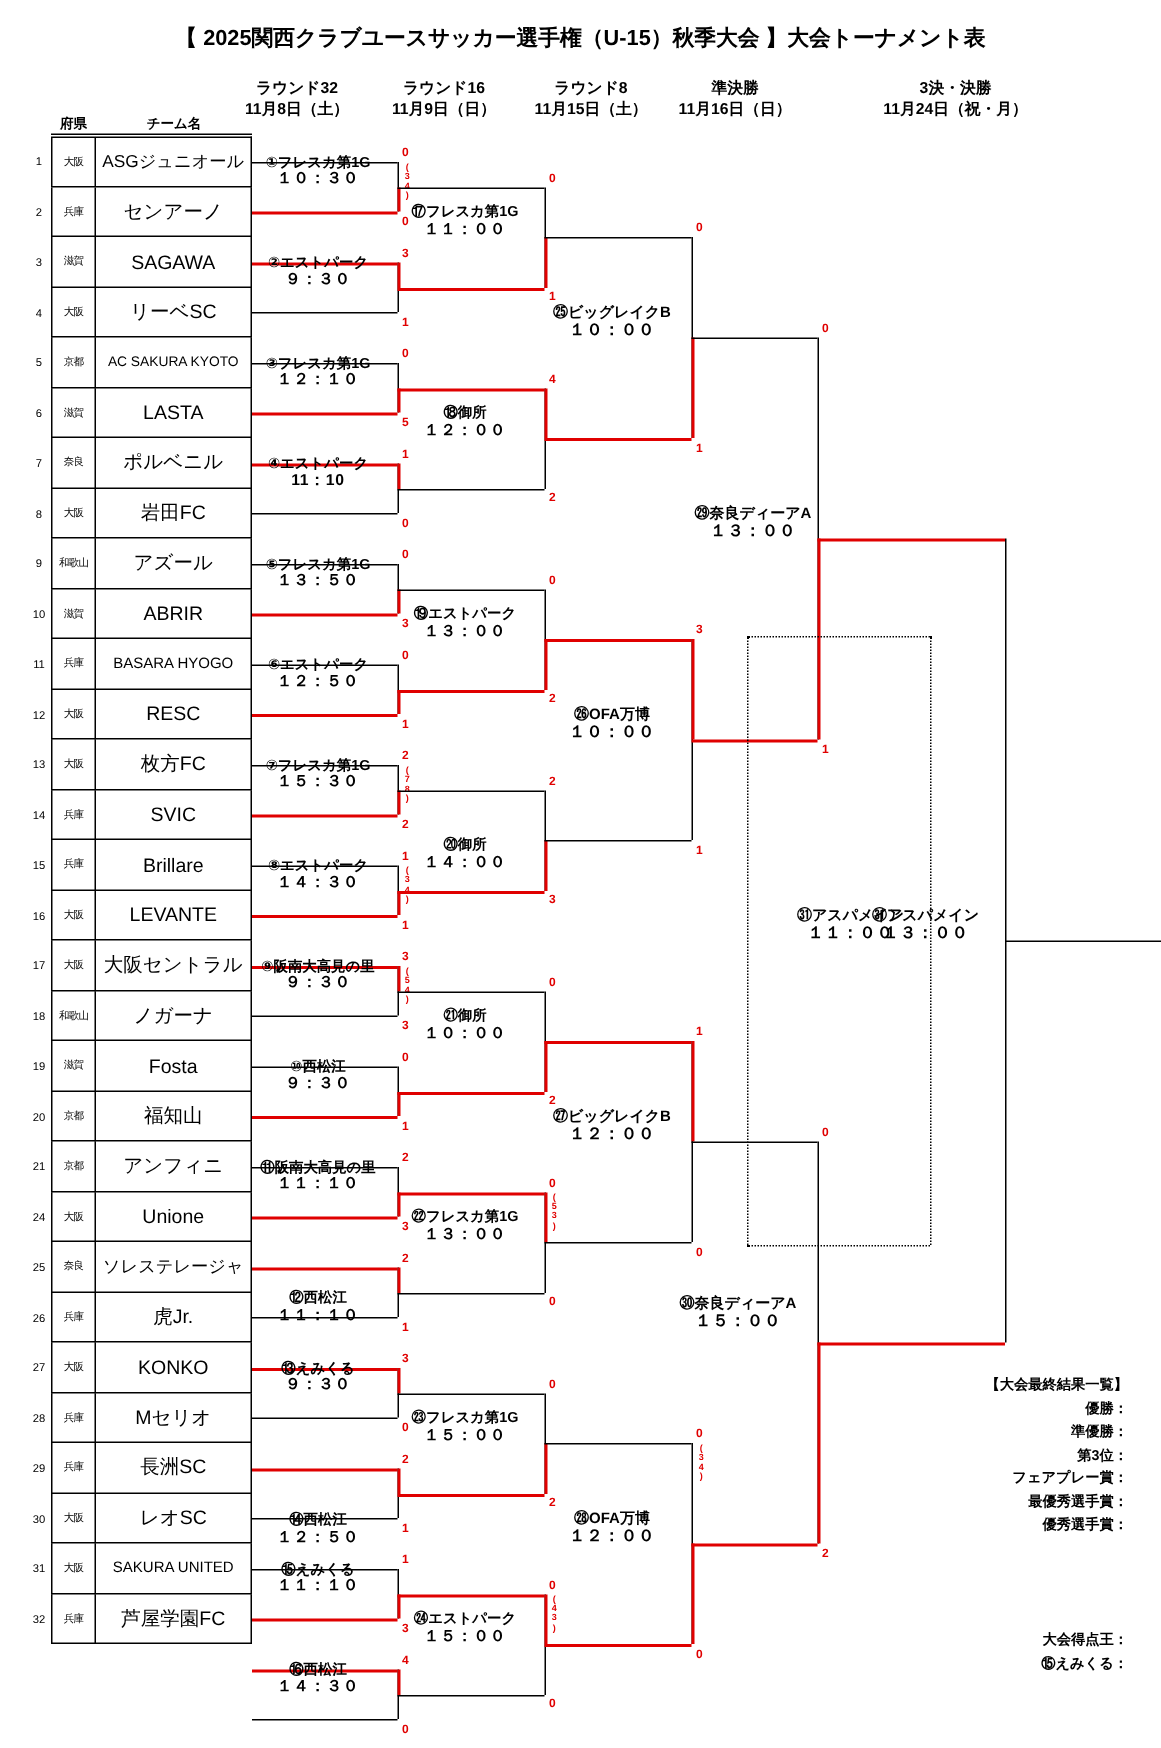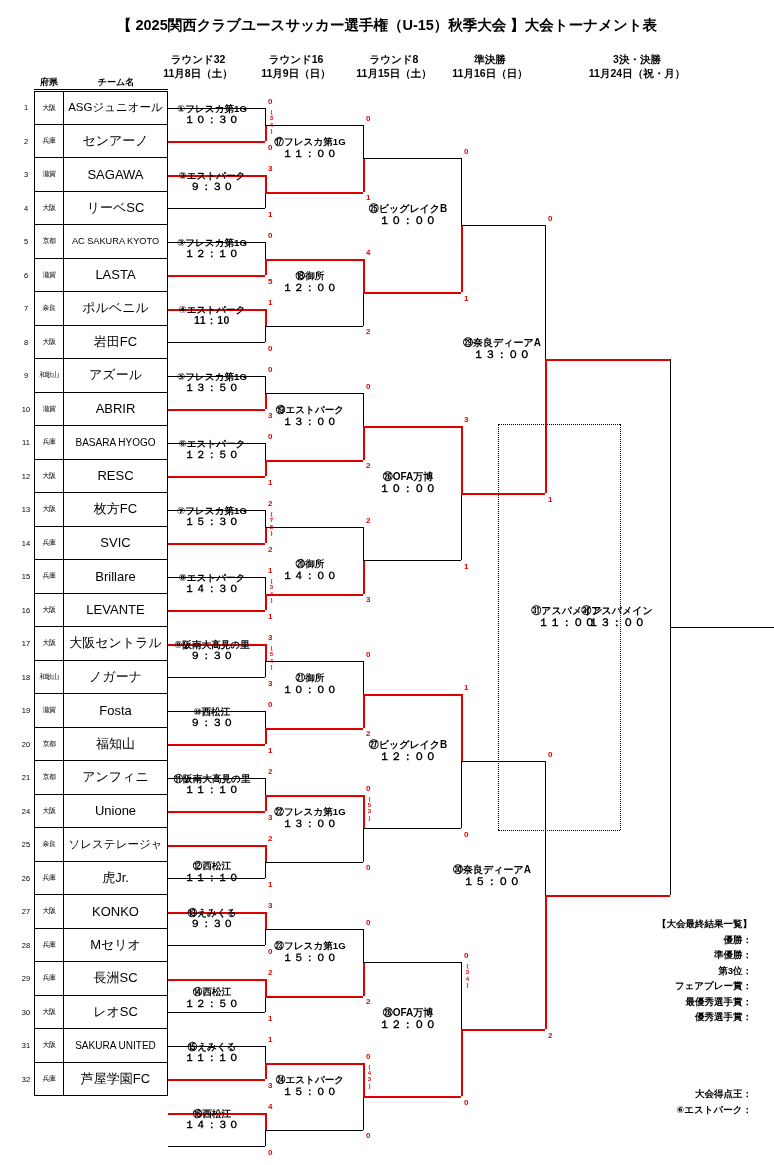--- a/index.html
+++ b/index.html
@@ -470,21 +470,21 @@
       <div class="match" style="left: 162px; top: 906.5px; width: 100px;">
         <span class="m-venue">⑬えみくる</span>
         <span class="m-time">９：３０</span>
       </div>
       <div class="score" style="left: 268px; top: 901.75px;">3</div>
       <div class="score" style="left: 268px; top: 947.75px;">0</div>
       <div class="hline win" style="left: 168px; top: 978.75px; width: 97px;"></div>
       <div class="hline" style="left: 168px; top: 1012.25px; width: 97px;"></div>
       <div class="vline" style="left: 265px; top: 978.75px; height: 33.5px;"></div>
       <div class="vline win" style="left: 265px; top: 978.75px; height: 16.75px;"></div>
-      <div class="match" style="left: 162px; top: 986px; width: 100px;">
+      <div class="match" style="left: 162px; top: 1008px; width: 100px;">
         <span class="m-venue">⑭西松江</span>
         <span class="m-time">１２：５０</span>
       </div>
       <div class="score" style="left: 268px; top: 968.75px;">2</div>
       <div class="score" style="left: 268px; top: 1014.75px;">1</div>
       <div class="hline" style="left: 168px; top: 1045.75px; width: 97px;"></div>
       <div class="hline win" style="left: 168px; top: 1079.25px; width: 97px;"></div>
       <div class="vline" style="left: 265px; top: 1045.75px; height: 33.5px;"></div>
       <div class="vline win" style="left: 265px; top: 1062.5px; height: 16.75px;"></div>
       <div class="match" style="left: 162px; top: 1040.5px; width: 100px;">
@@ -668,16 +668,16 @@
       <div>【大会最終結果一覧】</div>
       <div>優勝：</div>
       <div>準優勝：</div>
       <div>第3位：</div>
       <div>フェアプレー賞：</div>
       <div>最優秀選手賞：</div>
       <div>優秀選手賞：</div>
     </div>
   <div id="results2">
       <div>大会得点王：</div>
-      <div>⑥エストパーク：</div>
+      <div>⑮えみくる：</div>
     </div>
 
 </div>
 
 </body></html>

